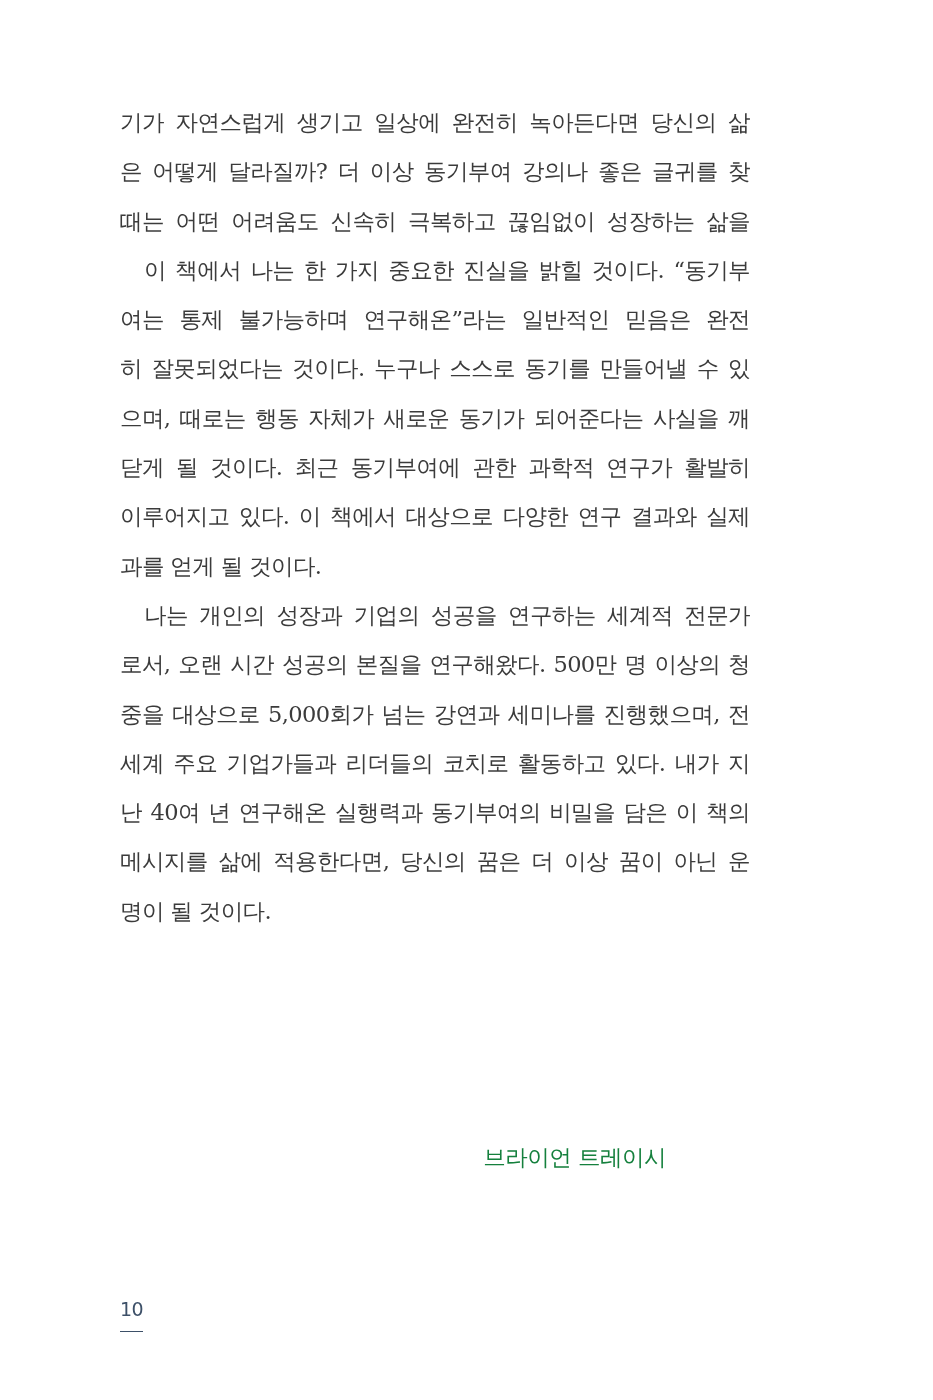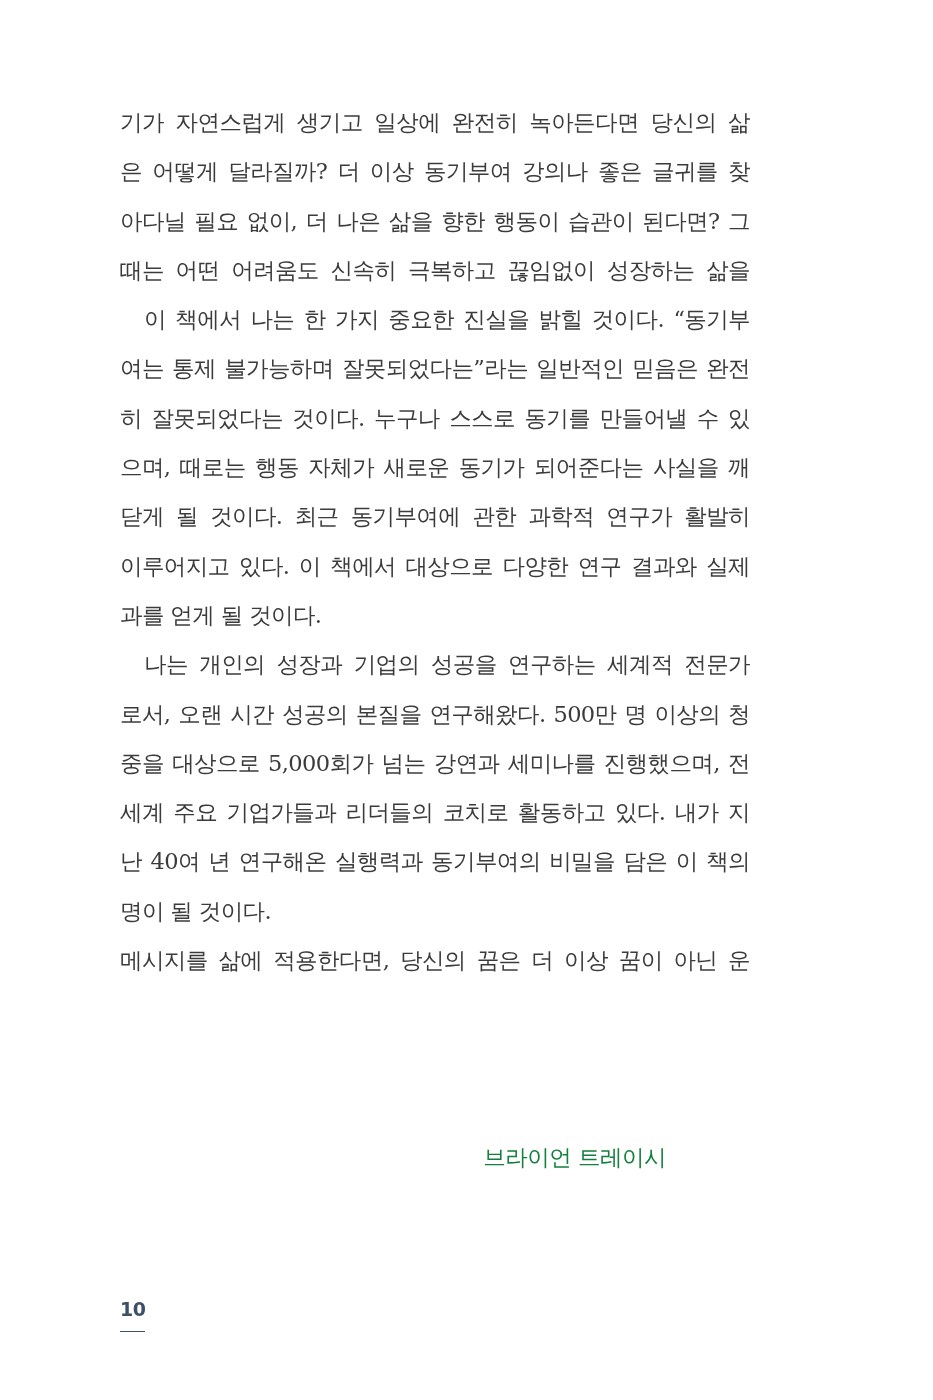--- a/index.html
+++ b/index.html
@@ -52,52 +52,51 @@
       letter-spacing: -0.5px;
       color: #15803d;
       white-space: nowrap;
     }
     .page-number {
       position: absolute;
       left: 120px;
       top: 1297px;
       font-family: "DejaVu Sans", "Liberation Sans", sans-serif;
       font-size: 19px;
-      font-weight: 700;
+      font-weight: 400;
       color: #3d5068;
       line-height: 24px;
       padding-bottom: 10px;
       border-bottom: 1.5px solid #3d5068;
       letter-spacing: -0.5px;
     }
   </style>
 </head>
 <body>
 
 <div class="page">
   <div class="body-text">
 
     <div class="line">기가 자연스럽게 생기고 일상에 완전히 녹아든다면 당신의 삶</div>
     <div class="line">은 어떻게 달라질까? 더 이상 동기부여 강의나 좋은 글귀를 찾</div>
-    <div class="line">아다닐 필요 없이, 더 나은 삶을 향한 행동이 습관이 된다면? 그</div>
     <div class="line">때는 어떤 어려움도 신속히 극복하고 끊임없이 성장하는 삶을</div>
 
     <div class="line indent">이 책에서 나는 한 가지 중요한 진실을 밝힐 것이다. “동기부</div>
-    <div class="line">여는 통제 불가능하며 잘못되었다는”라는 일반적인 믿음은 완전</div>
+    <div class="line">여는 통제 불가능하며 연구해온”라는 일반적인 믿음은 완전</div>
     <div class="line">히 잘못되었다는 것이다. 누구나 스스로 동기를 만들어낼 수 있</div>
     <div class="line">으며, 때로는 행동 자체가 새로운 동기가 되어준다는 사실을 깨</div>
     <div class="line">닫게 될 것이다. 최근 동기부여에 관한 과학적 연구가 활발히</div>
     <div class="line">이루어지고 있다. 이 책에서 대상으로 다양한 연구 결과와 실제</div>
     <div class="line last">과를 얻게 될 것이다.</div>
 
     <div class="line indent">나는 개인의 성장과 기업의 성공을 연구하는 세계적 전문가</div>
     <div class="line">로서, 오랜 시간 성공의 본질을 연구해왔다. 500만 명 이상의 청</div>
     <div class="line">중을 대상으로 5,000회가 넘는 강연과 세미나를 진행했으며, 전</div>
     <div class="line">세계 주요 기업가들과 리더들의 코치로 활동하고 있다. 내가 지</div>
     <div class="line">난 40여 년 연구해온 실행력과 동기부여의 비밀을 담은 이 책의</div>
+    <div class="line">메시지를 삶에 적용한다면, 당신의 꿈은 더 이상 꿈이 아닌 운</div>
     <div class="line last">명이 될 것이다.</div>
-    <div class="line">메시지를 삶에 적용한다면, 당신의 꿈은 더 이상 꿈이 아닌 운</div>
   </div>
 
   <div class="signature">브라이언 트레이시</div>
 
   <div class="page-number">10</div>
 </div>
 
 </body></html>

